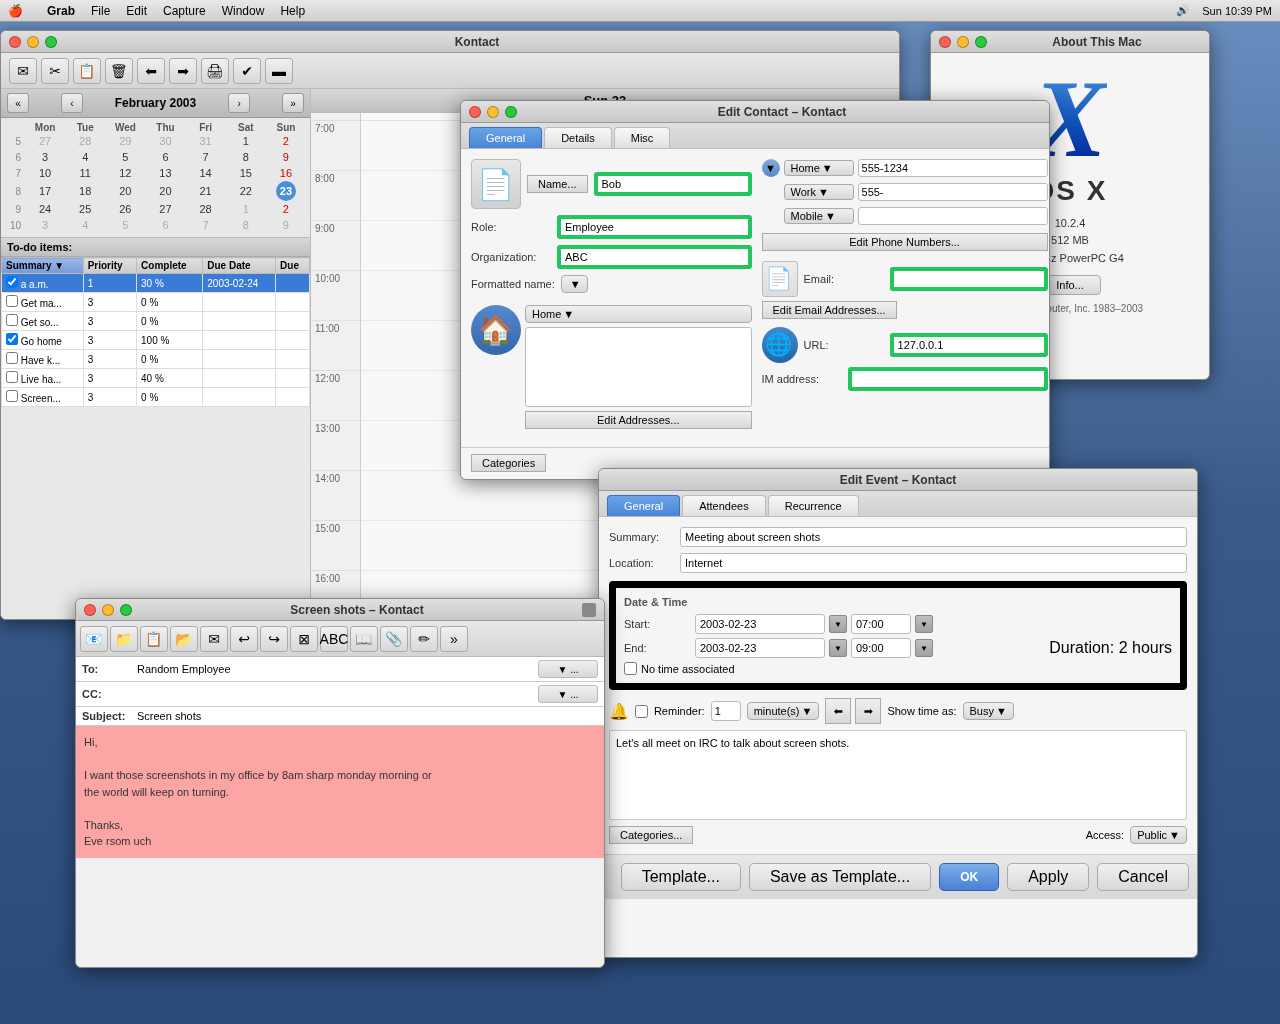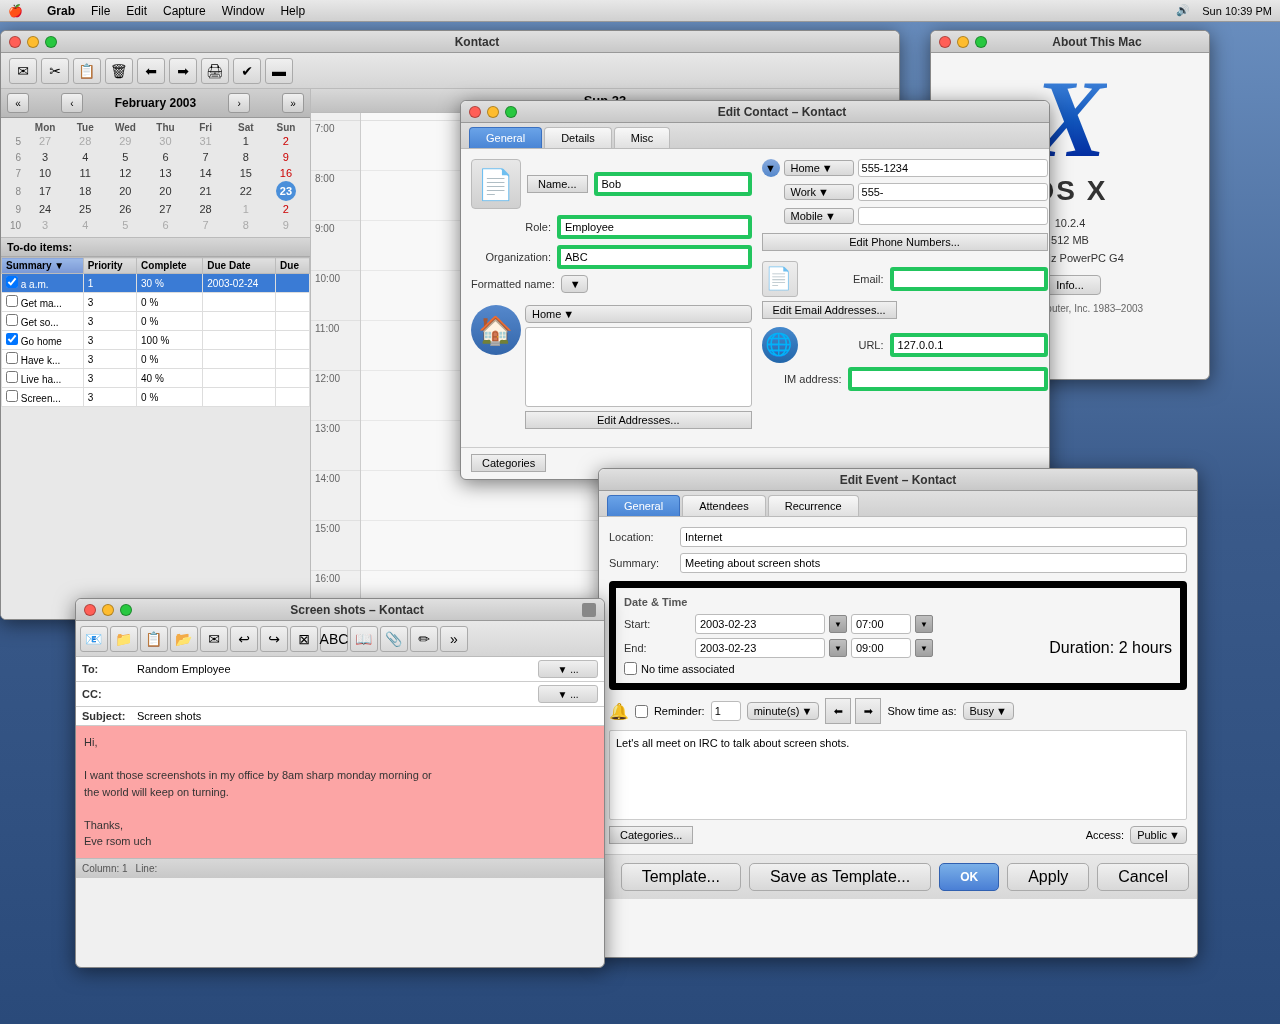--- a/index.html
+++ b/index.html
@@ -291,21 +291,21 @@
     }
     .form-row {
       display: flex;
       align-items: center;
       gap: 6px;
     }
     .form-label {
       color: #333;
       font-size: 11px;
       min-width: 80px;
-      text-align: right;
+      text-align: left;
     }
     .form-input {
       flex: 1;
       height: 24px;
       border: 4px solid #22c55e;
       border-radius: 3px;
       padding: 0 4px;
       font-size: 11px;
       background: white;
     }
@@ -910,26 +910,26 @@
   <div class="window-titlebar">
     <div class="window-title">Edit Event – Kontact</div>
   </div>
   <div class="tabs-row">
     <div class="tab-btn active">General</div>
     <div class="tab-btn">Attendees</div>
     <div class="tab-btn">Recurrence</div>
   </div>
   <div class="event-form">
     <div class="event-row">
+      <span class="event-label">Summary:</span>
+      <input class="event-input" type="text" value="Meeting about screen shots" style="">
+    </div>
+    <div class="event-row">
       <span class="event-label">Location:</span>
       <input class="event-input" type="text" value="Internet" style="">
-    </div>
-    <div class="event-row">
-      <span class="event-label">Summary:</span>
-      <input class="event-input" type="text" value="Meeting about screen shots" style="">
     </div>
     <div class="section-border">
       <div class="section-title">Date &amp; Time</div>
       <div class="event-row" style="margin-bottom:4px">
         <span class="event-label">Start:</span>
         <div class="date-time-group">
           <input class="date-input" type="text" value="2003-02-23" style="">
           <div class="dropdown-arrow">▼</div>
           <input class="time-input" type="text" value="07:00" style="">
           <div class="dropdown-arrow">▼</div>
@@ -1033,24 +1033,20 @@
     <div class="email-body">
       <div style="white-space:pre-line">Hi,
 
 I want those screenshots in my office by 8am sharp monday morning or
 the world will keep on turning.
 
 Thanks,
 Eve rsom uch</div>
     </div>
   </div>
-  <div class="email-statusbar">
-    <span>Column: 1</span>
-    <span style="margin-left:8px">Line:</span>
-  </div>
 </div>
 
 <div class="window about-window">
   <div class="window-titlebar">
     <div class="traffic-light tl-close"></div>
     <div class="traffic-light tl-min"></div>
     <div class="traffic-light tl-max"></div>
     <div class="window-title">About This Mac</div>
   </div>
   <div class="about-content">

